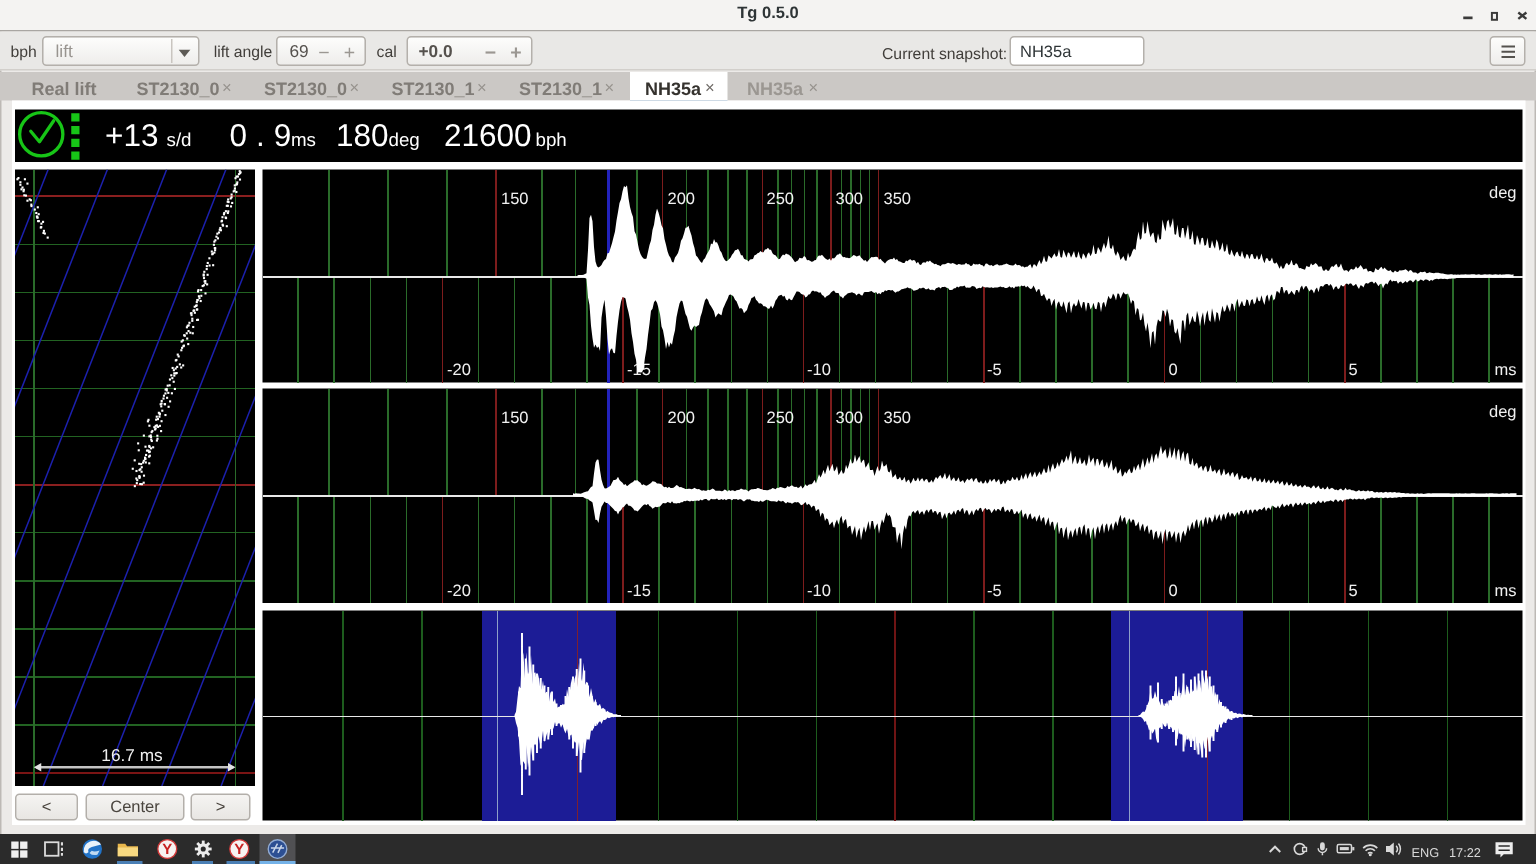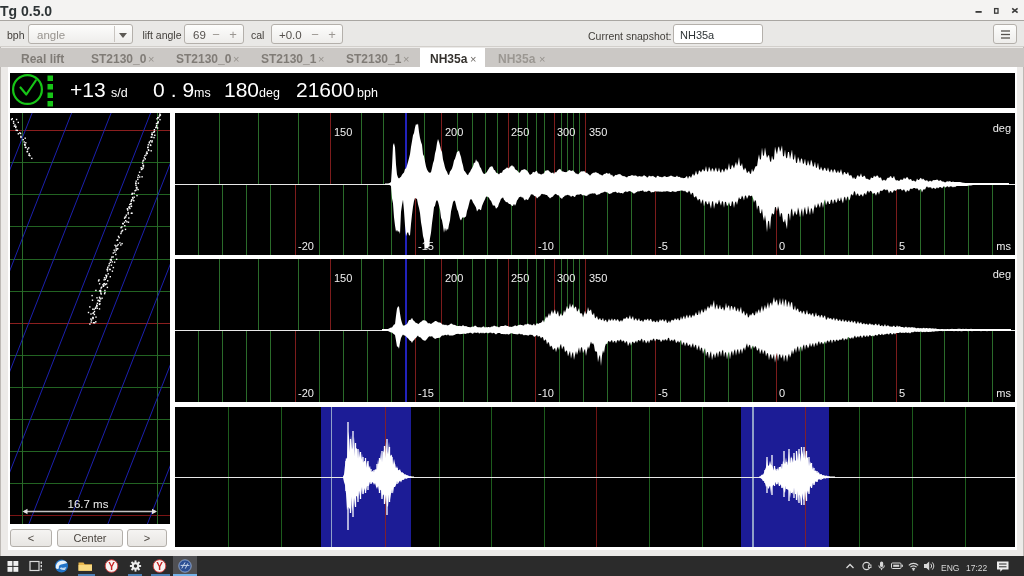--- a/index.html
+++ b/index.html
@@ -1,21 +1,21 @@
 <!DOCTYPE html>
 <html><head><meta charset="utf-8"><style>
 * { margin:0; padding:0; box-sizing:border-box; -webkit-font-smoothing:antialiased; }
 html,body { width:1024px; height:576px; overflow:hidden;
   font-family:"Liberation Sans", sans-serif; background:#262626; }
 #win { position:absolute; left:0; top:0; width:1024px; height:556px; background:#eceae8; }
 #winedges { position:absolute; left:0; top:0; width:1024px; height:556px;
   box-shadow:inset 1px 0 0 #bdb9b5, inset -1px 0 0 #bdb9b5, inset 0 1px 0 #d8d5d2; pointer-events:none; }
 #titlebar { position:absolute; left:0; top:0; width:100%; height:21px; background:#f4f3f2;
   border-bottom:1px solid #a9a6a2; }
-#title { position:absolute; left:0; right:0; top:3px; text-align:left; font-size:14px;
+#title { position:absolute; left:0; right:0; top:3px; text-align:center; font-size:11px;
   font-weight:bold; color:#2e3436; }
 .winbtn { position:absolute; top:0; width:20px; height:20px; color:#3a3a3a; text-align:center; }
 #toolbar { position:absolute; left:0; top:21px; width:100%; height:26px; background:#e9e8e6;
   border-bottom:1px solid #d2cfcb; }
 .tlabel { position:absolute; top:8px; font-size:10.5px; color:#413e3a; }
 .widget { position:absolute; top:3px; height:20px; border:1px solid #b4b0ab; border-radius:3px;
   background:linear-gradient(#fdfdfc,#eeedeb); font-size:12px; }
 .spinbtn { position:absolute; top:2px; color:#9b9792; font-size:13px; width:10px; text-align:center; }
 #tabbar { position:absolute; left:0; top:48px; width:100%; height:19px; background:#cbc8c5; }
 .tab { position:absolute; top:4px; height:18px; font-size:12px; font-weight:bold; color:#807c77; }
@@ -35,34 +35,34 @@
     <svg class="winbtn" style="left:990px" width="16" height="20">
         <rect x="4.6" y="8.6" width="3.4" height="4.6" fill="none" stroke="#3a3a3a" stroke-width="1.3"></rect>
       </svg>
     <svg class="winbtn" style="left:1008px" width="16" height="20">
         <path d="M4.2,8.3 L9.6,12.6 M9.6,8.3 L4.2,12.6" stroke="#3a3a3a" stroke-width="1.6"></path>
       </svg>
   </div>
   <div id="toolbar">
     <div class="tlabel" style="left:7px">bph</div>
     <div class="widget" style="left:28px;width:105px;">
-      <span style="position:absolute;left:8px;top:4px;color:#98948f;font-size:11.5px;">angle</span>
+      <span style="position:absolute;left:8px;top:4px;color:#98948f;font-size:11.5px;">lift</span>
       <span style="position:absolute;right:17px;top:1px;bottom:1px;border-left:1px solid #c9c5c0;"></span>
       <svg style="position:absolute;right:4px;top:8px" width="9" height="6">
           <path d="M0,0 L8,0 L4,5 Z" fill="#5d5a55"></path>
         </svg>
     </div>
     <div class="tlabel" style="left:140px;width:44px;text-align:center;">lift angle</div>
     <div class="widget" style="left:184px;width:60px;">
       <span style="position:absolute;left:8px;top:4px;color:#55514d;font-size:11.5px;">69</span>
       <span class="spinbtn" style="right:22px;">−</span>
       <span class="spinbtn" style="right:5px;">+</span>
     </div>
     <div class="tlabel" style="left:251px">cal</div>
-    <div class="widget" style="left:271px;width:72px;">
+    <div class="widget" style="left:271px;width:84px;font-weight:bold;">
       <span style="position:absolute;left:7px;top:4px;color:#55514d;font-size:11.5px;">+0.0</span>
       <span class="spinbtn" style="right:22px;">−</span>
       <span class="spinbtn" style="right:5px;">+</span>
     </div>
     <div class="tlabel" style="left:588px;top:9px;text-align:center;">Current snapshot:</div>
     <div class="widget" style="left:673px;width:90px;background:#fff;">
       <span style="position:absolute;left:6px;top:4px;color:#2e3436;font-size:11px;">NH35a</span>
     </div>
     <div class="widget" style="left:993px;width:24px;">
         <svg width="22" height="18" style="position:absolute;left:0;top:0">

